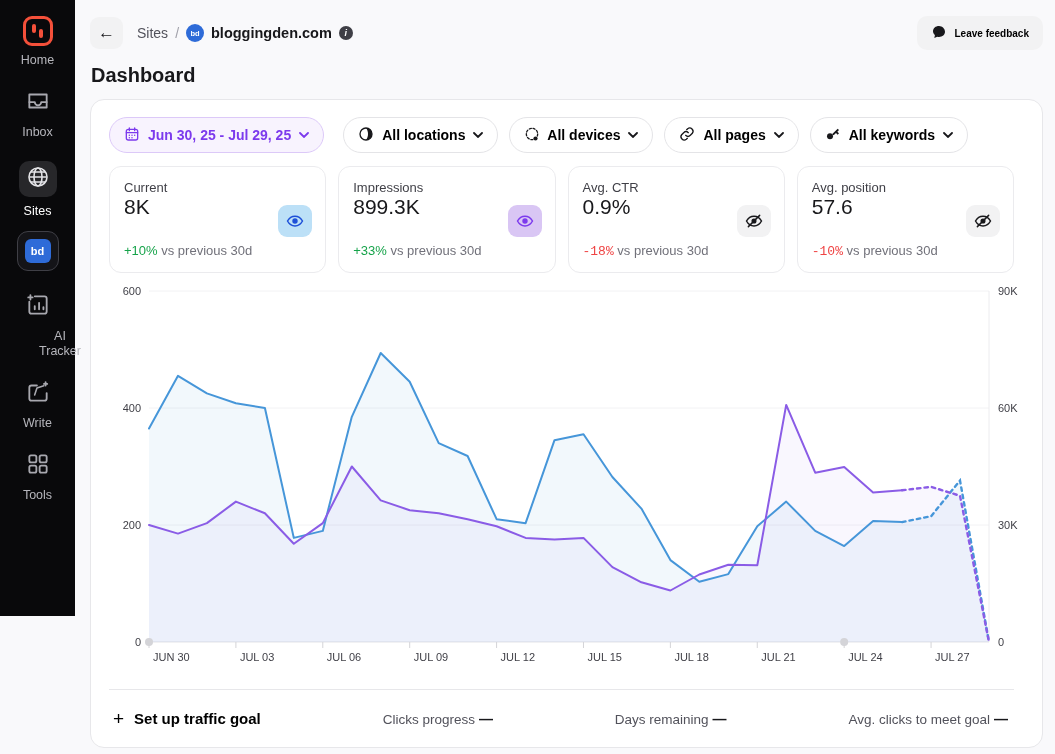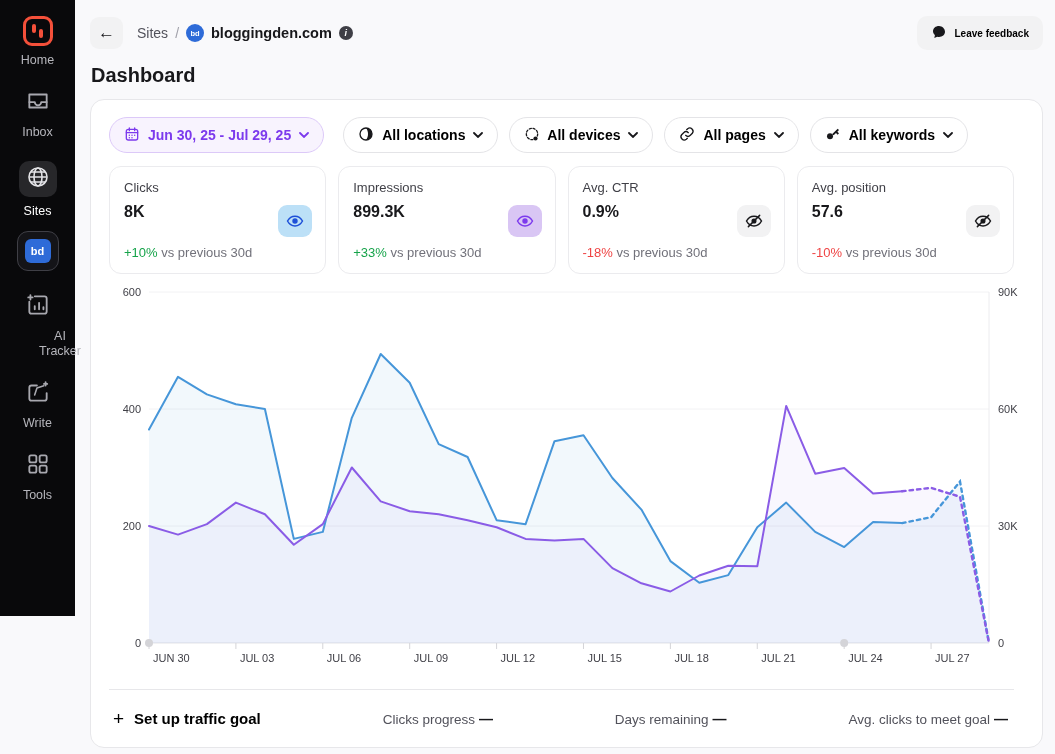--- a/index.html
+++ b/index.html
@@ -49,24 +49,24 @@
   .pill { height:36px; display:flex; align-items:center; gap:8px; padding:0 14px;
     background:#fff; border:1px solid #E4E4E7; border-radius:999px; font-size:14px; font-weight:bold;
     cursor:pointer; font-family:"Liberation Sans",sans-serif; white-space:nowrap; }
   .pill.date { background:#F8F3FE; border-color:#DCC9F8; color:#7C3AED; margin-right:8px; }
   .chev { width:10px; height:6px; }
 
   
   .metrics { display:flex; gap:12px; margin-top:13px; }
   .mcard { flex:1; border:1px solid #EBEBEE; border-radius:12px; padding:13px 14px; position:relative; background:#fff; }
   .mlabel { font-size:13px; color:#3F3F46; }
-  .mvalue { font-size:16px; font-weight:bold; margin-top:8px; }
+  .mvalue { font-size:21px; font-weight:normal; }
   .msub { font-size:13px; color:#71717A; margin-top:24px; }
   .delta-up { color:#16A34A; }
-  .delta-down { color:#EF4444; }
+  .delta-down { color:#EF4444;font-family:Liberation Mono, monospace; }
   .eye-tile { position:absolute; right:13px; top:38px; width:34px; height:32px; border-radius:9px;
     display:flex; align-items:center; justify-content:center; }
   .eye-blue { background:#BCE0F7; }
   .eye-purple { background:#D9C6F4; }
   .eye-gray { background:#F2F2F3; }
 
   
   .chart-wrap { margin-top:6px; flex:1; }
   svg text { font-family:"Liberation Sans",sans-serif; }
 
@@ -243,21 +243,21 @@
         </span>
         <span>All keywords</span>
         <svg class="chev" viewBox="0 0 10 6" fill="none" stroke="#18181B" stroke-width="1.8" stroke-linecap="round">
             <path d="M1 1l4 4 4-4"></path>
           </svg>
       </button>
     </div>
 
     <div class="metrics">
       <div class="mcard">
-        <div class="mlabel">Clicks</div>
+        <div class="mlabel">Current</div>
         <div class="mvalue">8K</div>
         <div class="msub"><span class="delta-up">+10%</span><span> vs previous 30d</span></div>
         <div class="eye-tile eye-blue">
           <svg width="18" height="18" viewBox="0 0 24 24" fill="none" stroke="#1D4FD8" stroke-width="2">
             <path d="M2 12s3.5-6.5 10-6.5S22 12 22 12s-3.5 6.5-10 6.5S2 12 2 12z"></path>
               <circle cx="12" cy="12" r="2.6" fill="#1D4FD8"></circle>
           </svg>
         </div>
       </div>
 

